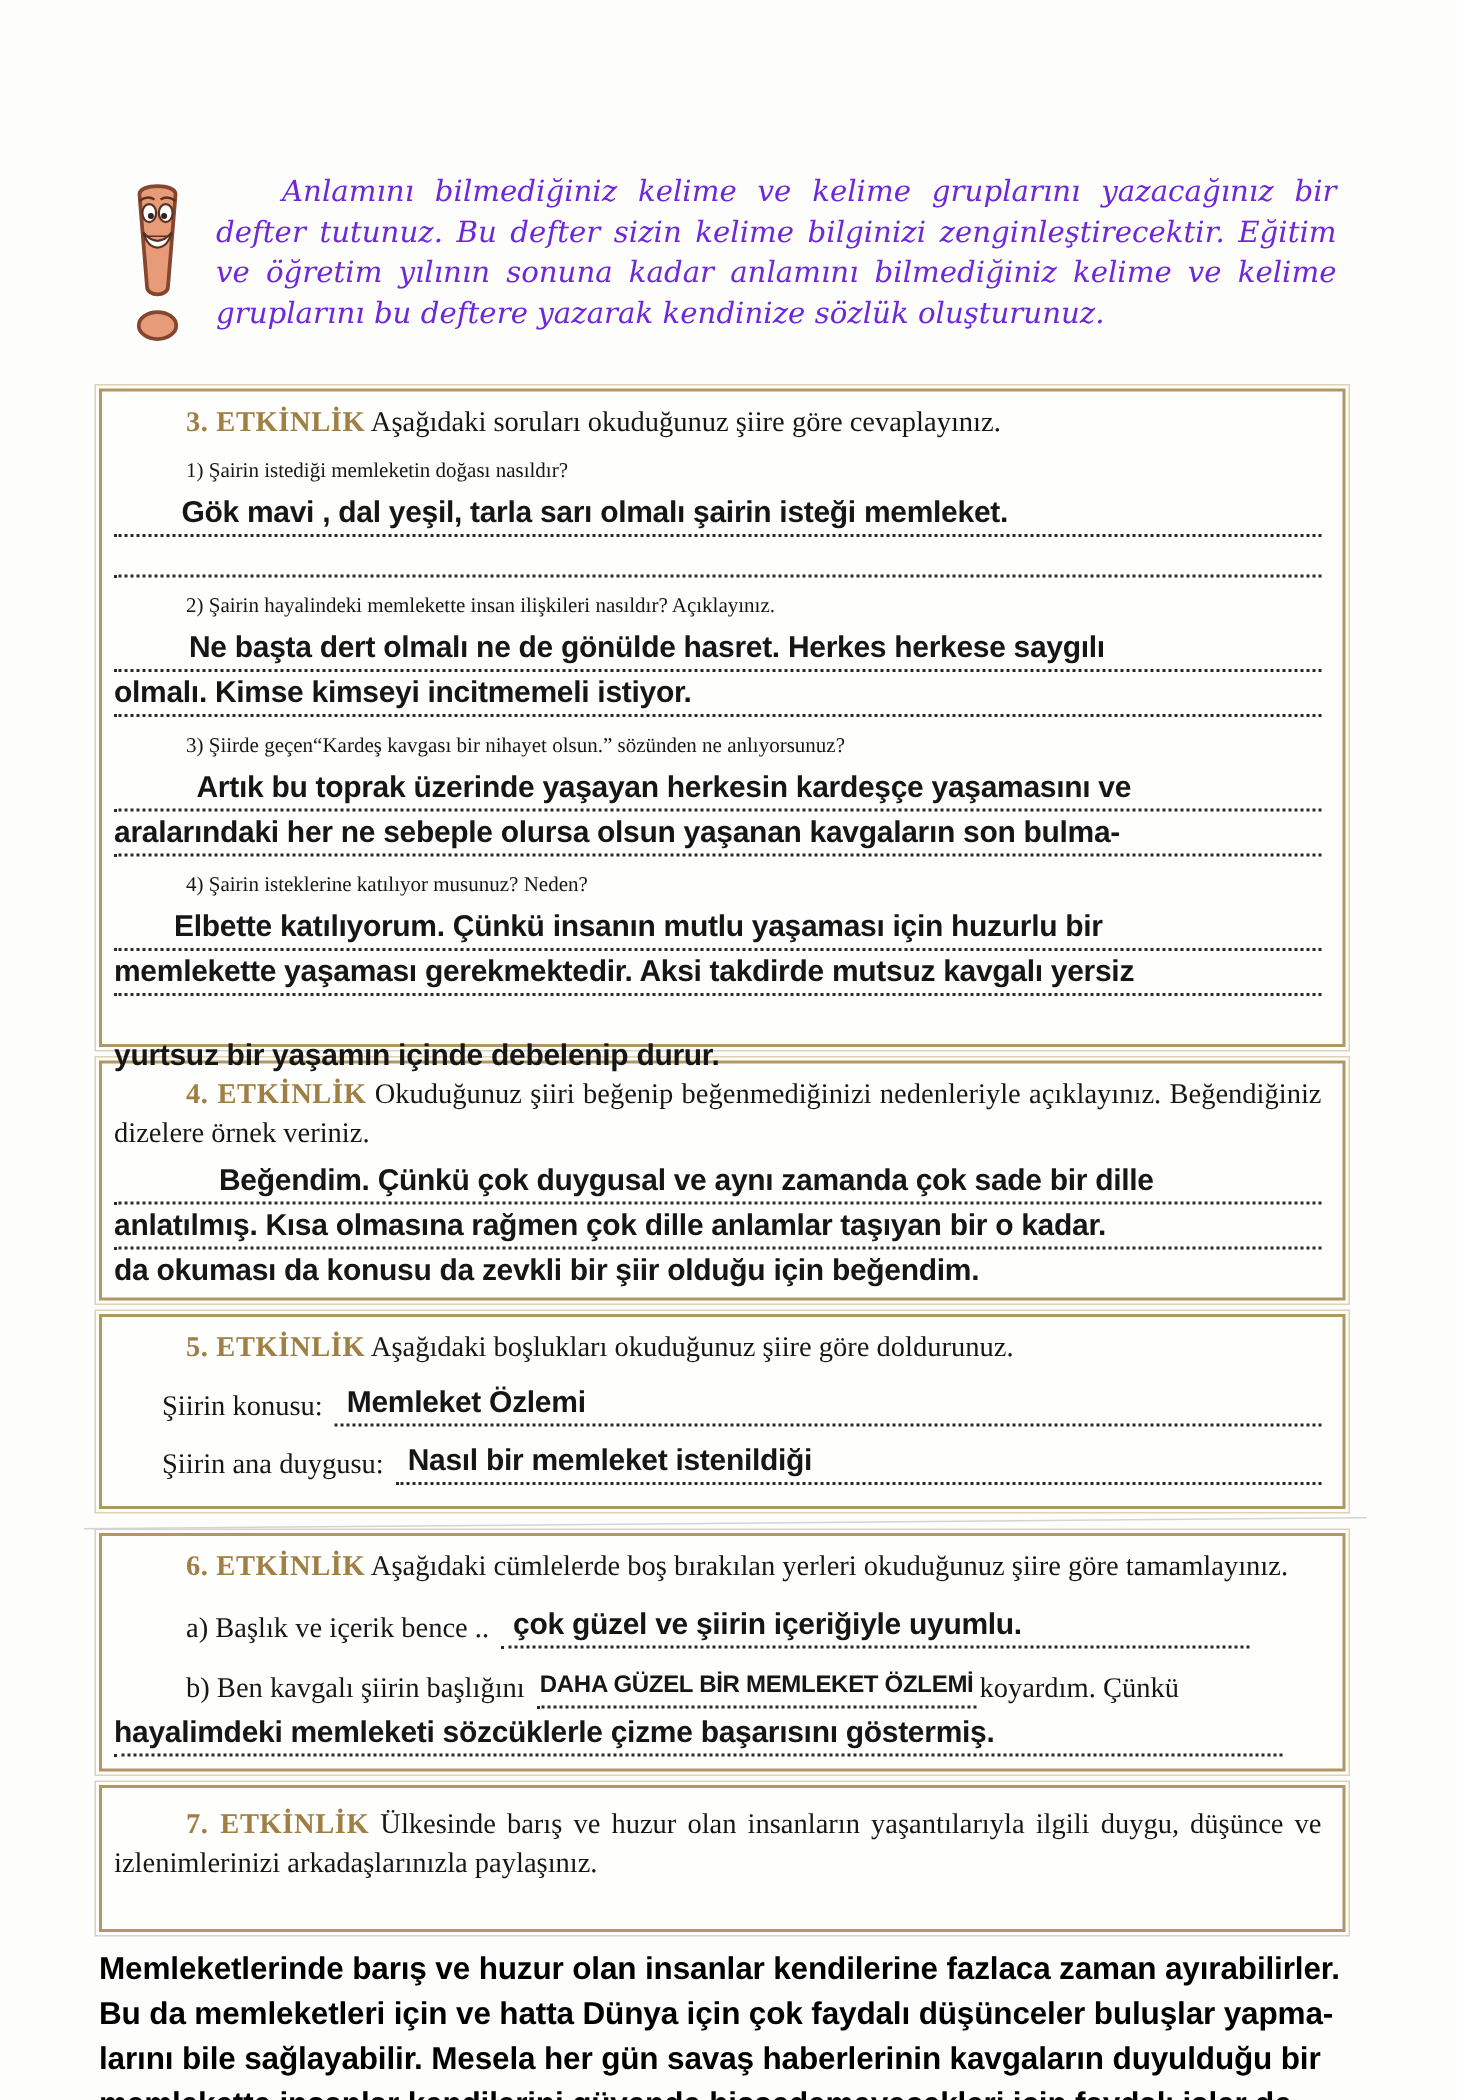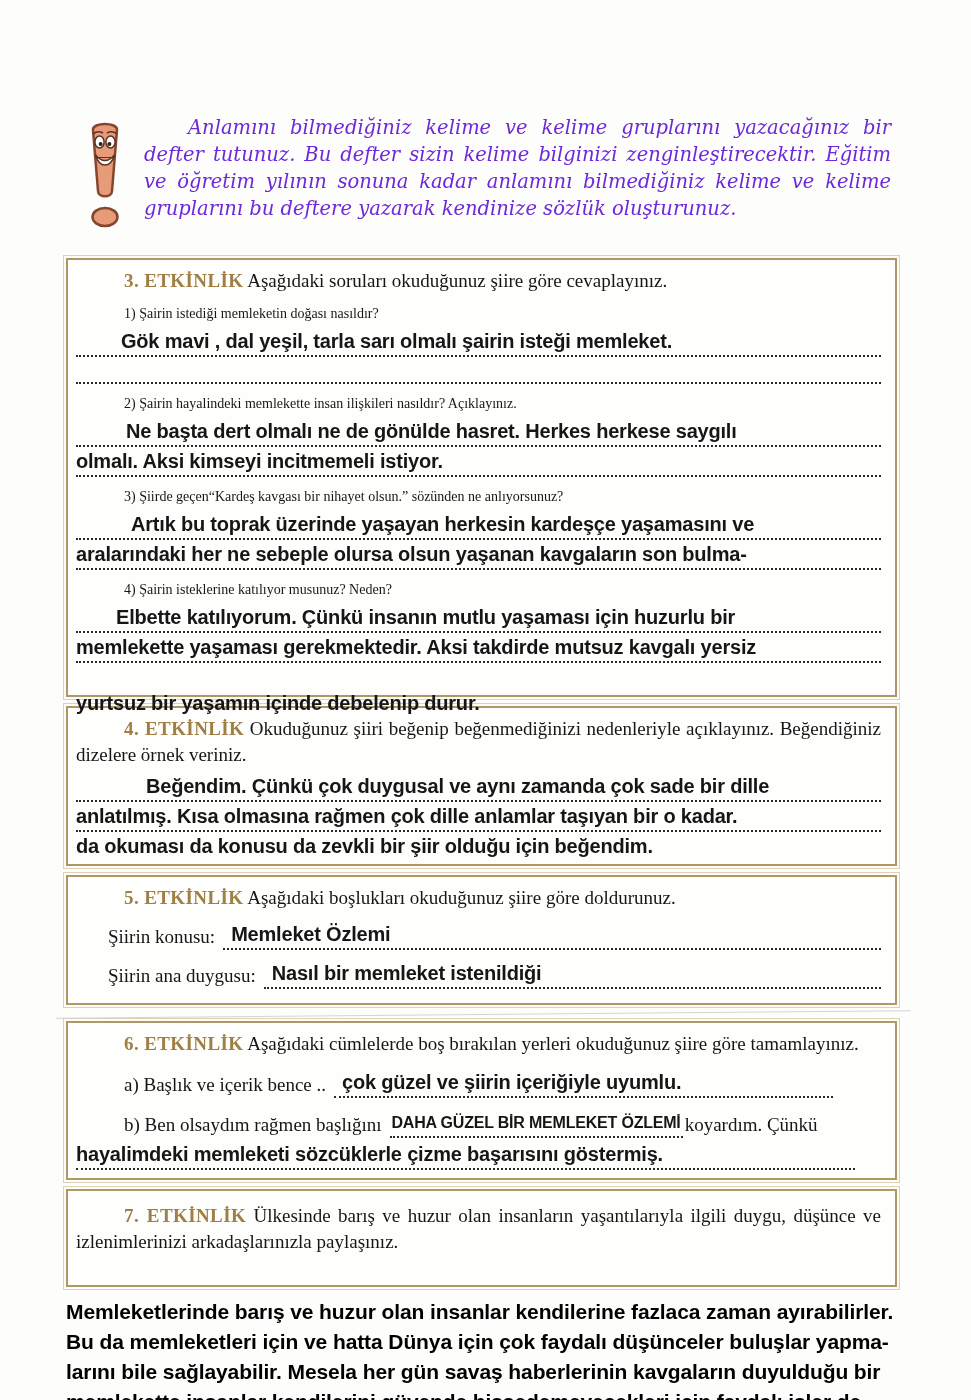--- a/index.html
+++ b/index.html
@@ -94,21 +94,21 @@
       <span class="act-title">3. ETKİNLİK</span>
       <span>Aşağıdaki soruları okuduğunuz şiire göre cevaplayınız.</span>
     </p>
 
     <p class="question">1) Şairin istediği memleketin doğası nasıldır?</p>
     <div class="ans-line ind45">Gök mavi , dal yeşil, tarla sarı olmalı şairin isteği memleket.</div>
     <div class="dotted-blank"></div>
 
     <p class="question">2) Şairin hayalindeki memlekette insan ilişkileri nasıldır? Açıklayınız.</p>
     <div class="ans-line ind50">Ne başta dert olmalı ne de gönülde hasret. Herkes herkese saygılı</div>
-    <div class="ans-line">olmalı. Aksi kimseyi incitmemeli istiyor.</div>
+    <div class="ans-line">olmalı. Kimse kimseyi incitmemeli istiyor.</div>
 
     <p class="question">3) Şiirde geçen“Kardeş kavgası bir nihayet olsun.” sözünden ne anlıyorsunuz?</p>
     <div class="ans-line ind55">Artık bu toprak üzerinde yaşayan herkesin kardeşçe yaşamasını ve</div>
     <div class="ans-line">aralarındaki her ne sebeple olursa olsun yaşanan kavgaların son bulma-</div>
 
     <p class="question">4) Şairin isteklerine katılıyor musunuz? Neden?</p>
     <div class="ans-line ind40">Elbette katılıyorum. Çünkü insanın mutlu yaşaması için huzurlu bir</div>
     <div class="ans-line">memlekette yaşaması gerekmektedir. Aksi takdirde mutsuz kavgalı yersiz</div>
     <div class="ans-line overflow-line">yurtsuz bir yaşamın içinde debelenip durur.</div>
   </section>
@@ -143,21 +143,21 @@
   <section class="act-box">
     <p class="act-head">
       <span class="act-title">6. ETKİNLİK</span>
       <span>Aşağıdaki cümlelerde boş bırakılan yerleri okuduğunuz şiire göre tamamlayınız.</span>
     </p>
     <div class="fill-row a-row">
       <span class="fill-label">a) Başlık ve içerik bence ..</span>
       <span class="fill-value">çok güzel ve şiirin içeriğiyle uyumlu.</span>
     </div>
     <div class="fill-row b-row">
-      <span class="fill-label">b) Ben olsaydım rağmen başlığını</span>
+      <span class="fill-label">b) Ben kavgalı şiirin başlığını</span>
       <span class="fill-caps">DAHA GÜZEL BİR MEMLEKET ÖZLEMİ</span>
       <span class="fill-suffix">koyardım. Çünkü</span>
     </div>
     <div class="ans-line b2">hayalimdeki memleketi sözcüklerle çizme başarısını göstermiş.</div>
   </section>
 
   <section class="act-box act7">
     <p class="act-head">
       <span class="act-title">7. ETKİNLİK</span>
       <span>Ülkesinde barış ve huzur olan insanların yaşantılarıyla ilgili duygu, düşünce ve izlenimlerinizi arkadaşlarınızla paylaşınız.</span>

